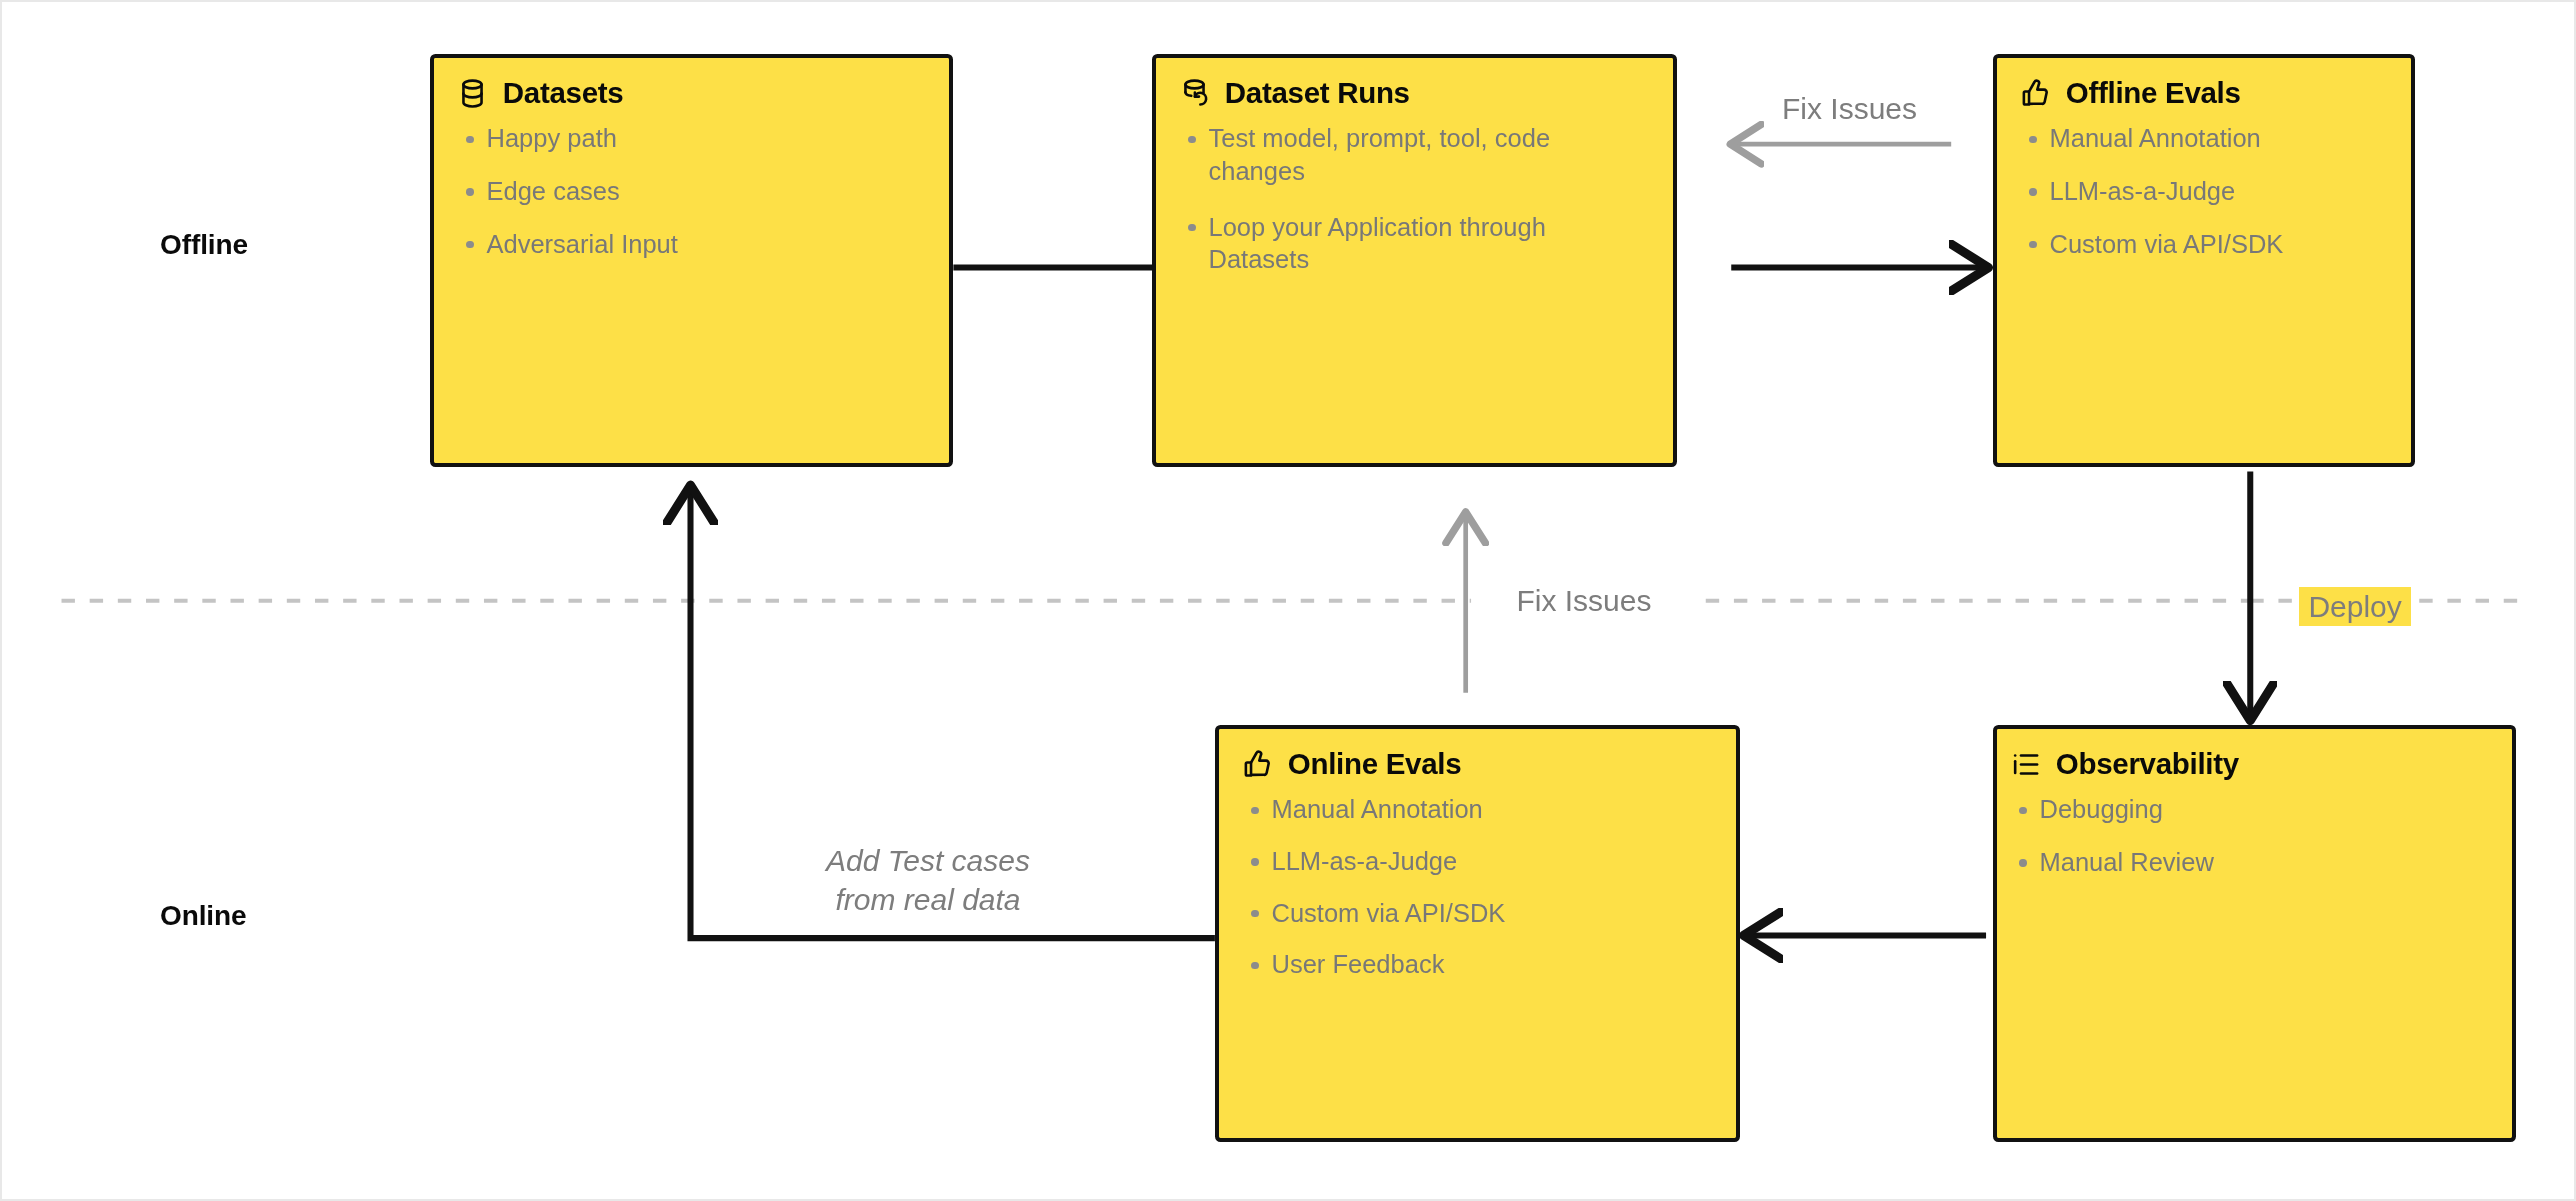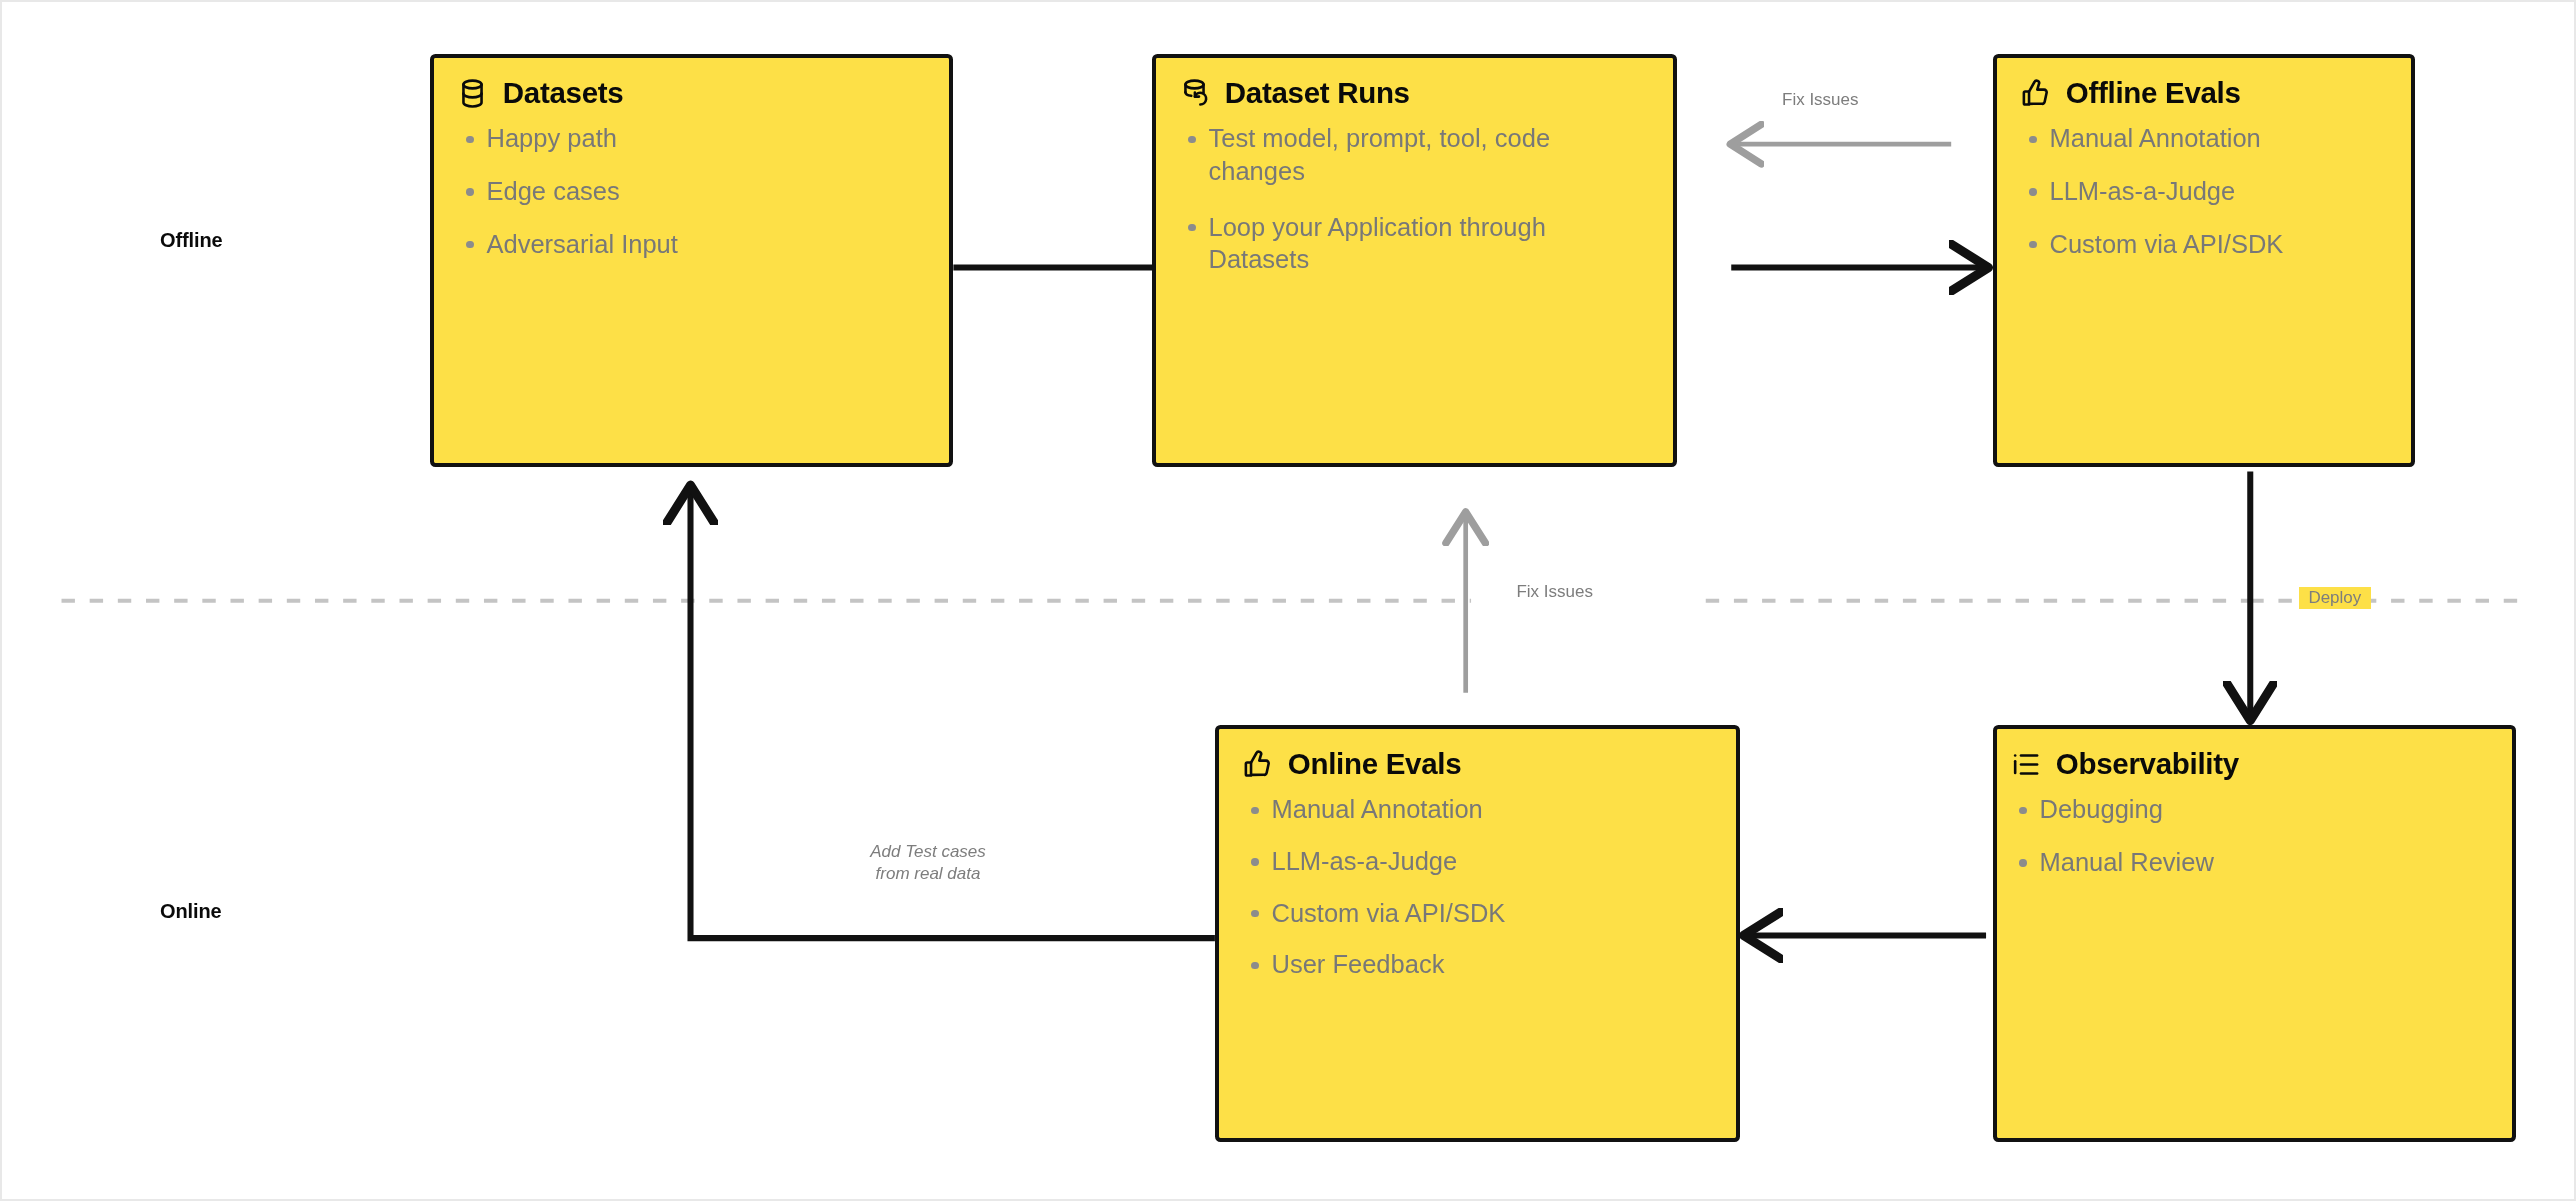--- a/index.html
+++ b/index.html
@@ -23,21 +23,21 @@
     position: absolute;
     left: 0; top: 0;
     width: 2576px;
     height: 1201px;
     pointer-events: none;
   }
 
   
   .lane-label {
     position: absolute;
-    font-size: 20px;
+    font-size: 28px;
     font-weight: 700;
     color: #0a0a0a;
     letter-spacing: -0.1px;
     white-space: nowrap;
   }
   #lane-offline { left: 158px; top: 227px; }
   #lane-online  { left: 158px; top: 898px; }
 
   
   .node {
@@ -104,21 +104,21 @@
   
   #node-dataset-runs .bullets li { margin-bottom: 23px; }
   #node-online-evals .bullets li { margin-bottom: 19px; }
   #node-offline-evals .bullets li,
   #node-observability .bullets li { margin-bottom: 20px; }
   #node-datasets .bullets li { margin-bottom: 20px; }
 
   
   .edge-label {
     position: absolute;
-    font-size: 17px;
+    font-size: 30px;
     color: #7d7d7d;
     white-space: nowrap;
     line-height: 1.3;
   }
   #label-fix-top     { left: 1780px; top: 87px; }
   #label-fix-mid     { left: 1505px; top: 579px; background: #ffffff; padding: 0 9.4px; }
   #label-deploy      { left: 2297px; top: 585px; background: #fde047; padding: 0 9.4px; }
   #label-add-cases   { left: 812px; top: 839px; text-align: center; width: 228px; font-style: italic; }
 </style>
 </head>

